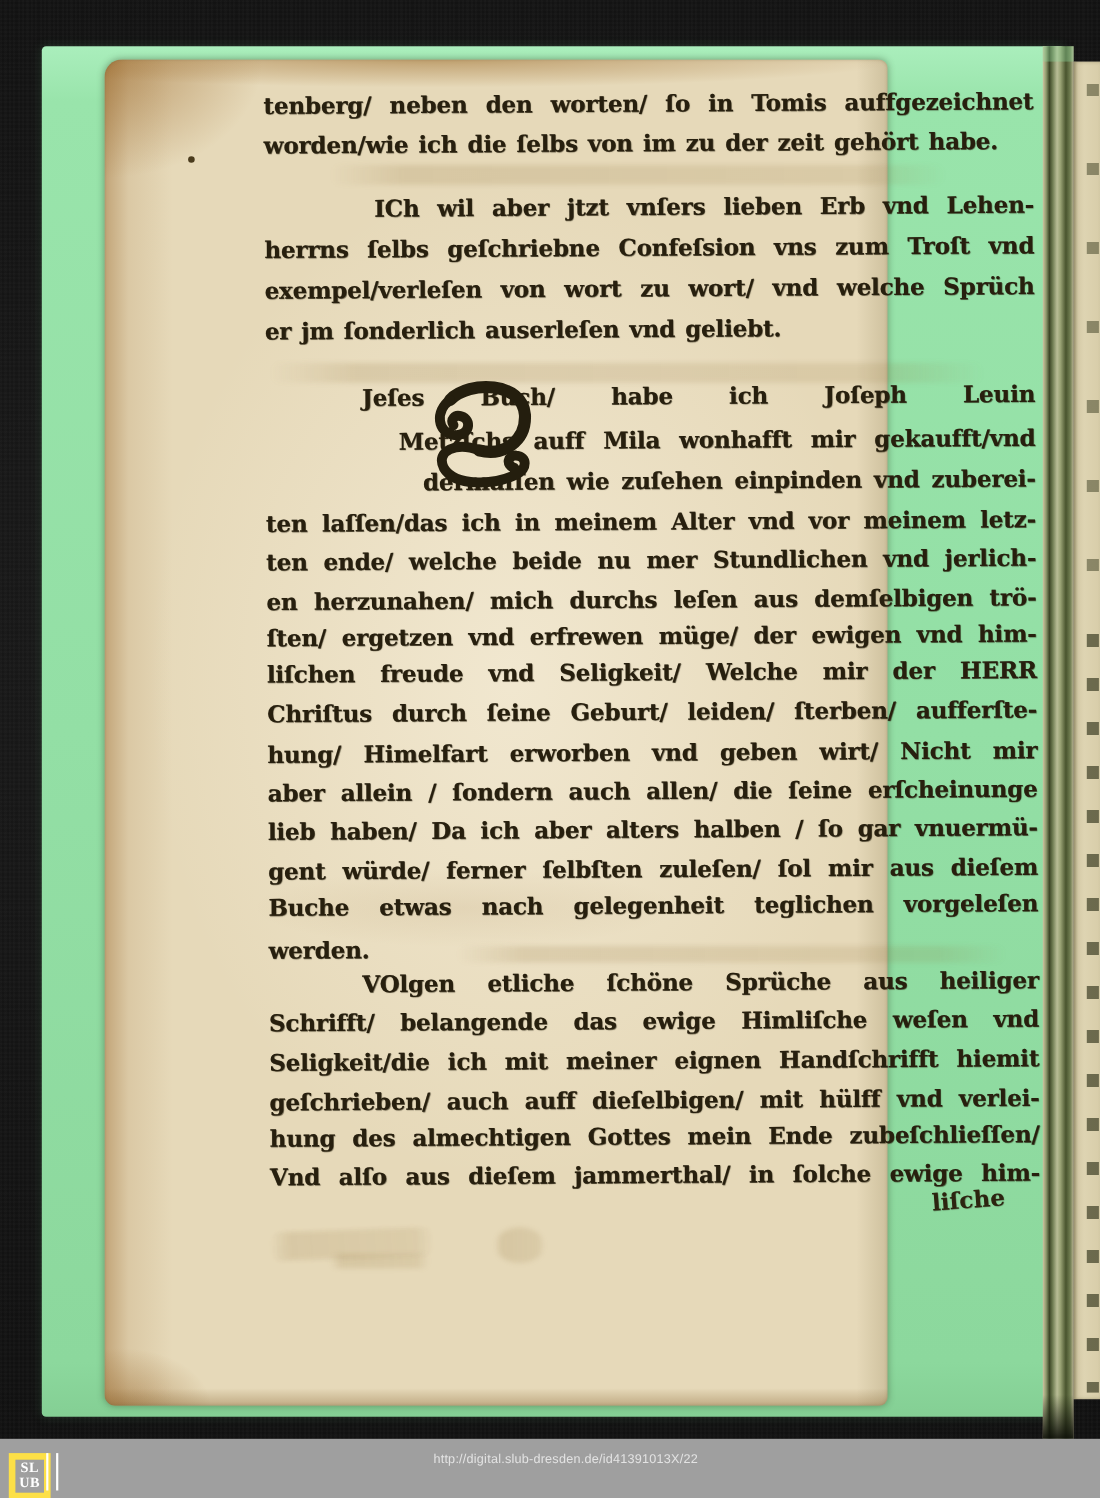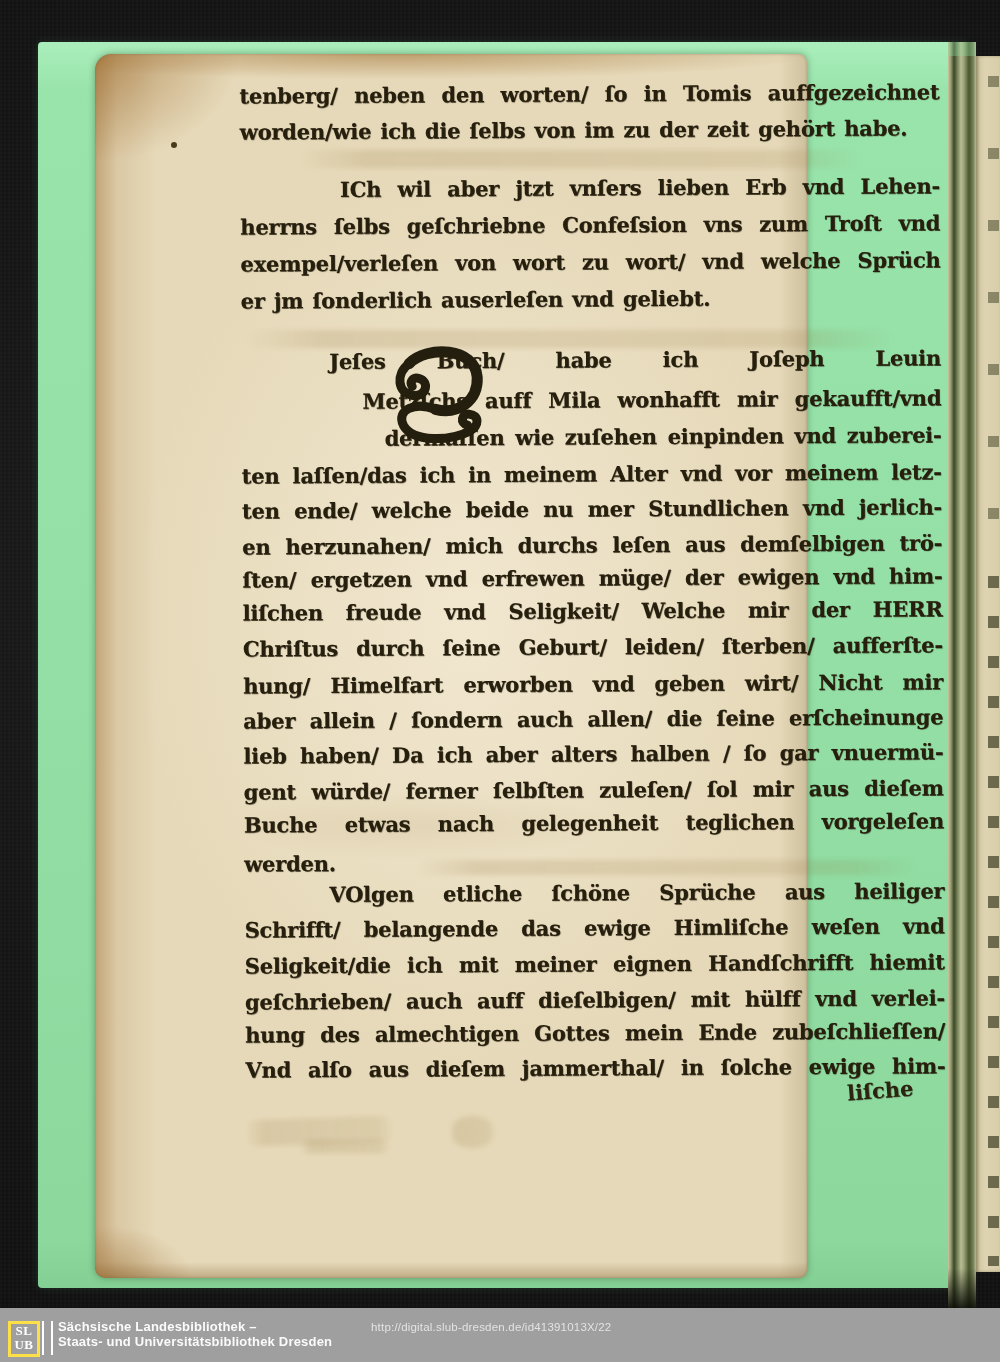--- a/index.html
+++ b/index.html
@@ -76,28 +76,28 @@
     background:linear-gradient(90deg,#cfc4a0 0,#ded4b2 40%,#d8cda9 100%);
     box-shadow:inset 2px 0 3px rgba(90,85,50,.5);}
   .fragcol{position:absolute;right:1px;width:11px;filter:blur(.4px);}
   .fc1{top:20px;height:500px;
     background:repeating-linear-gradient(180deg, rgba(58,60,32,.5) 0 11px, transparent 11px 72px);}
   .fc2{top:520px;height:690px;
     background:repeating-linear-gradient(180deg, rgba(48,50,26,.65) 0 12px, transparent 12px 40px);}
   
   .footer{position:absolute;left:0;top:1308px;width:1000px;height:54px;background:#9f9f9f;}
   .logobox{position:absolute;left:8px;top:13px;width:26px;height:30px;
-    border:3px solid #fde047;color:#ffffff;
+    border:6px solid #fde047;color:#ffffff;
     font-family:"Liberation Serif", serif;font-weight:700;font-size:13px;line-height:14px;
     text-align:center;letter-spacing:.5px;}
   .logolines{position:absolute;left:42px;top:13px;width:7px;height:34px;
     border-left:2px solid #ffffff;border-right:2px solid #ffffff;}
   .libname{position:absolute;left:58px;top:11px;color:#fbfbfb;
     font-weight:700;font-size:13px;line-height:15px;letter-spacing:.2px;}
-  .url{position:absolute;left:371px;top:13px;color:#e3e3e3;
+  .url{position:absolute;left:394px;top:13px;color:#e3e3e3;
     font-size:11.5px;letter-spacing:.2px;}
 </style>
 </head>
 <body>
 
 <div class="stage">
 
   <div class="mat"></div>
 
   <div class="paper">
@@ -157,20 +157,16 @@
     <div class="fragcol fc1"></div>
     <div class="fragcol fc2"></div>
   </div>
 
   <div class="footer">
     <div class="logobox">
       <div>SL</div>
       <div>UB</div>
     </div>
     <div class="logolines"></div>
-    <div class="libname">
-      <div>Sächsische Landesbibliothek –</div>
-      <div>Staats- und Universitätsbibliothek Dresden</div>
-    </div>
     <div class="url">http://digital.slub-dresden.de/id41391013X/22</div>
   </div>
 
 </div>
 
 </body></html>

